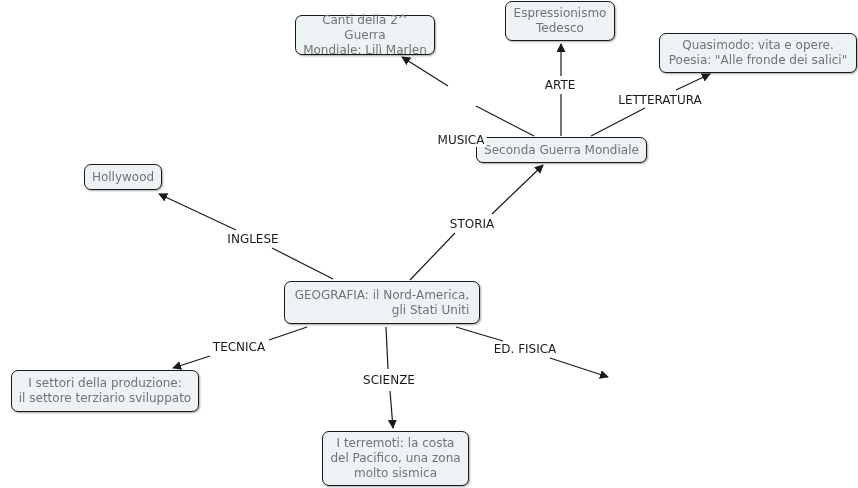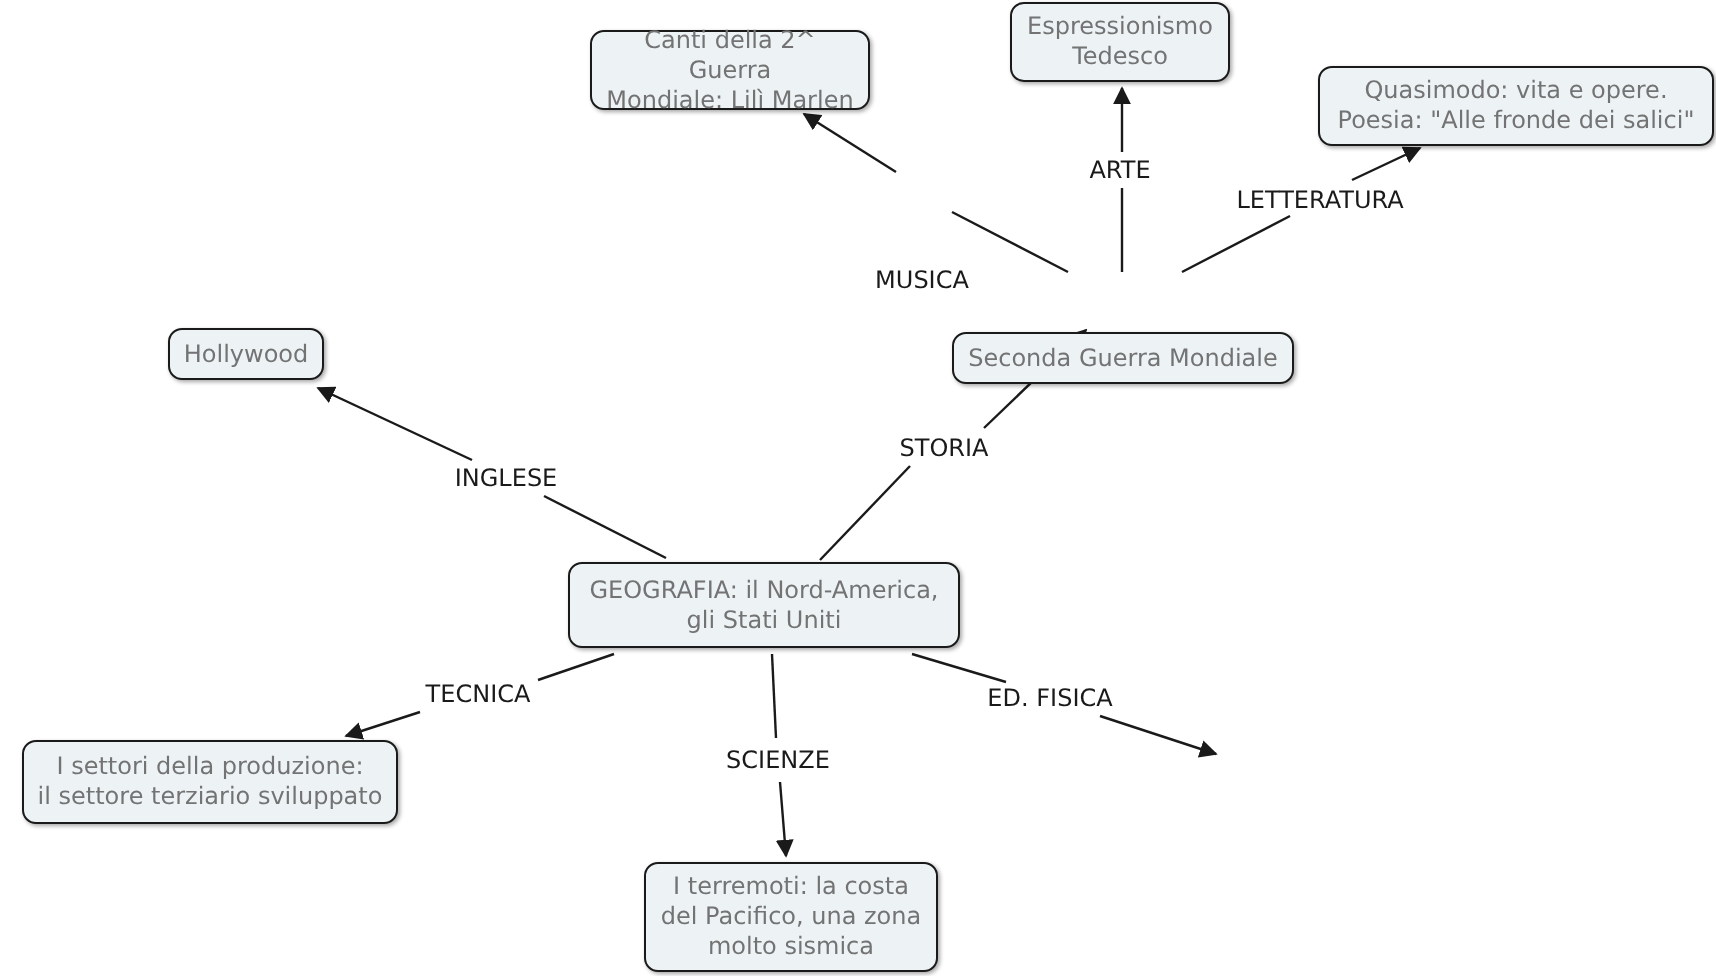--- a/index.html
+++ b/index.html
@@ -85,23 +85,23 @@
     <line x1="591" y1="136" x2="645" y2="108" stroke="#1a1a1a" stroke-width="1.2"></line>
     <line x1="676" y1="90" x2="710" y2="74" stroke="#1a1a1a" stroke-width="1.2" marker-end="url(#arrow)"></line>
   </svg>
 
   <div class="concept" style="left:295px; top:15px; width:140px; height:40px;">Canti della 2^ Guerra
 Mondiale: Lilì Marlen</div>
   <div class="concept" style="left:505px; top:1px; width:110px; height:40px;">Espressionismo
 Tedesco</div>
   <div class="concept" style="left:659px; top:33px; width:198px; height:40px;">Quasimodo: vita e opere.
 Poesia: "Alle fronde dei salici"</div>
-  <div class="concept" style="left:476px; top:137px; width:171px; height:26px;margin-top:29px;">Seconda Guerra Mondiale</div>
+  <div class="concept" style="left:476px; top:137px; width:171px; height:26px;">Seconda Guerra Mondiale</div>
   <div class="concept" style="left:84px; top:164px; width:78px; height:26px;">Hollywood</div>
-  <div class="concept" style="left:284px; top:281px; width:196px; height:43px;">GEOGRAFIA: il Nord-America,
+  <div class="concept" style="left:284px; top:281px; width:196px; height:43px;text-align:right;">GEOGRAFIA: il Nord-America,
 gli Stati Uniti</div>
   <div class="concept" style="left:11px; top:370px; width:188px; height:42px;">I settori della produzione:
 il settore terziario sviluppato</div>
   <div class="concept" style="left:322px; top:431px; width:147px; height:55px;">I terremoti: la costa
 del Pacifico, una zona
 molto sismica</div>
 
   <div class="link-label" style="left:472px; top:224px;">STORIA</div>
   <div class="link-label" style="left:253px; top:239px;">INGLESE</div>
   <div class="link-label" style="left:239px; top:347px;">TECNICA</div>

